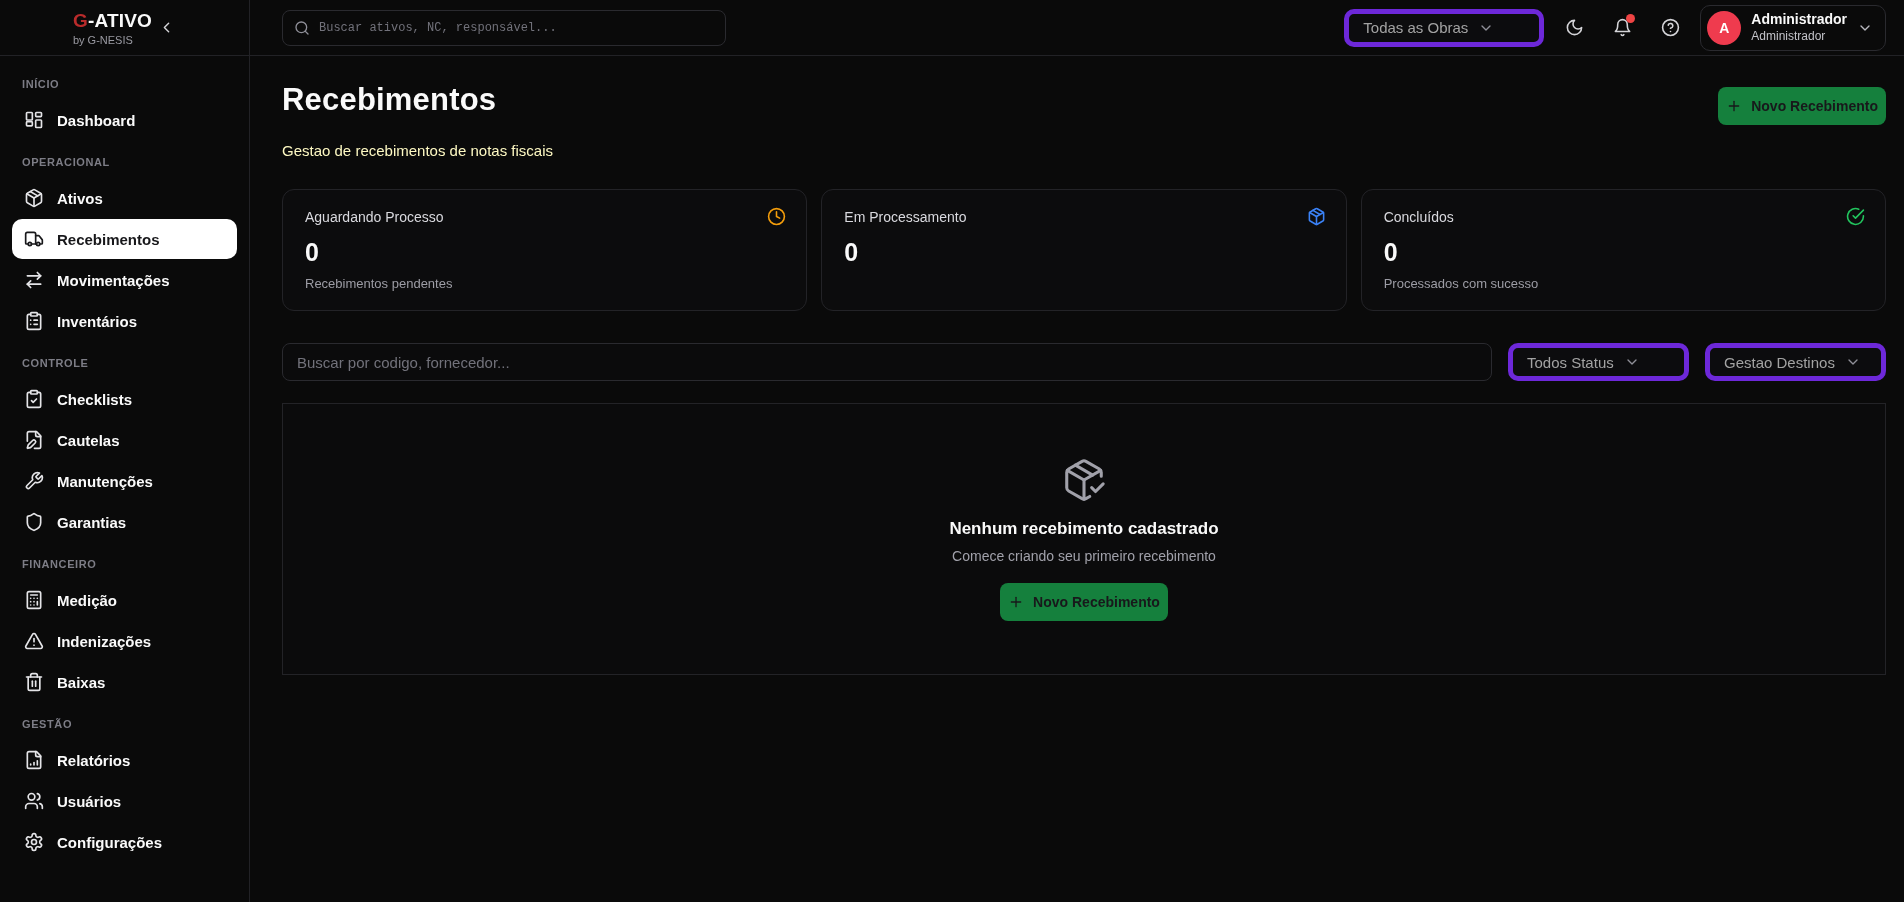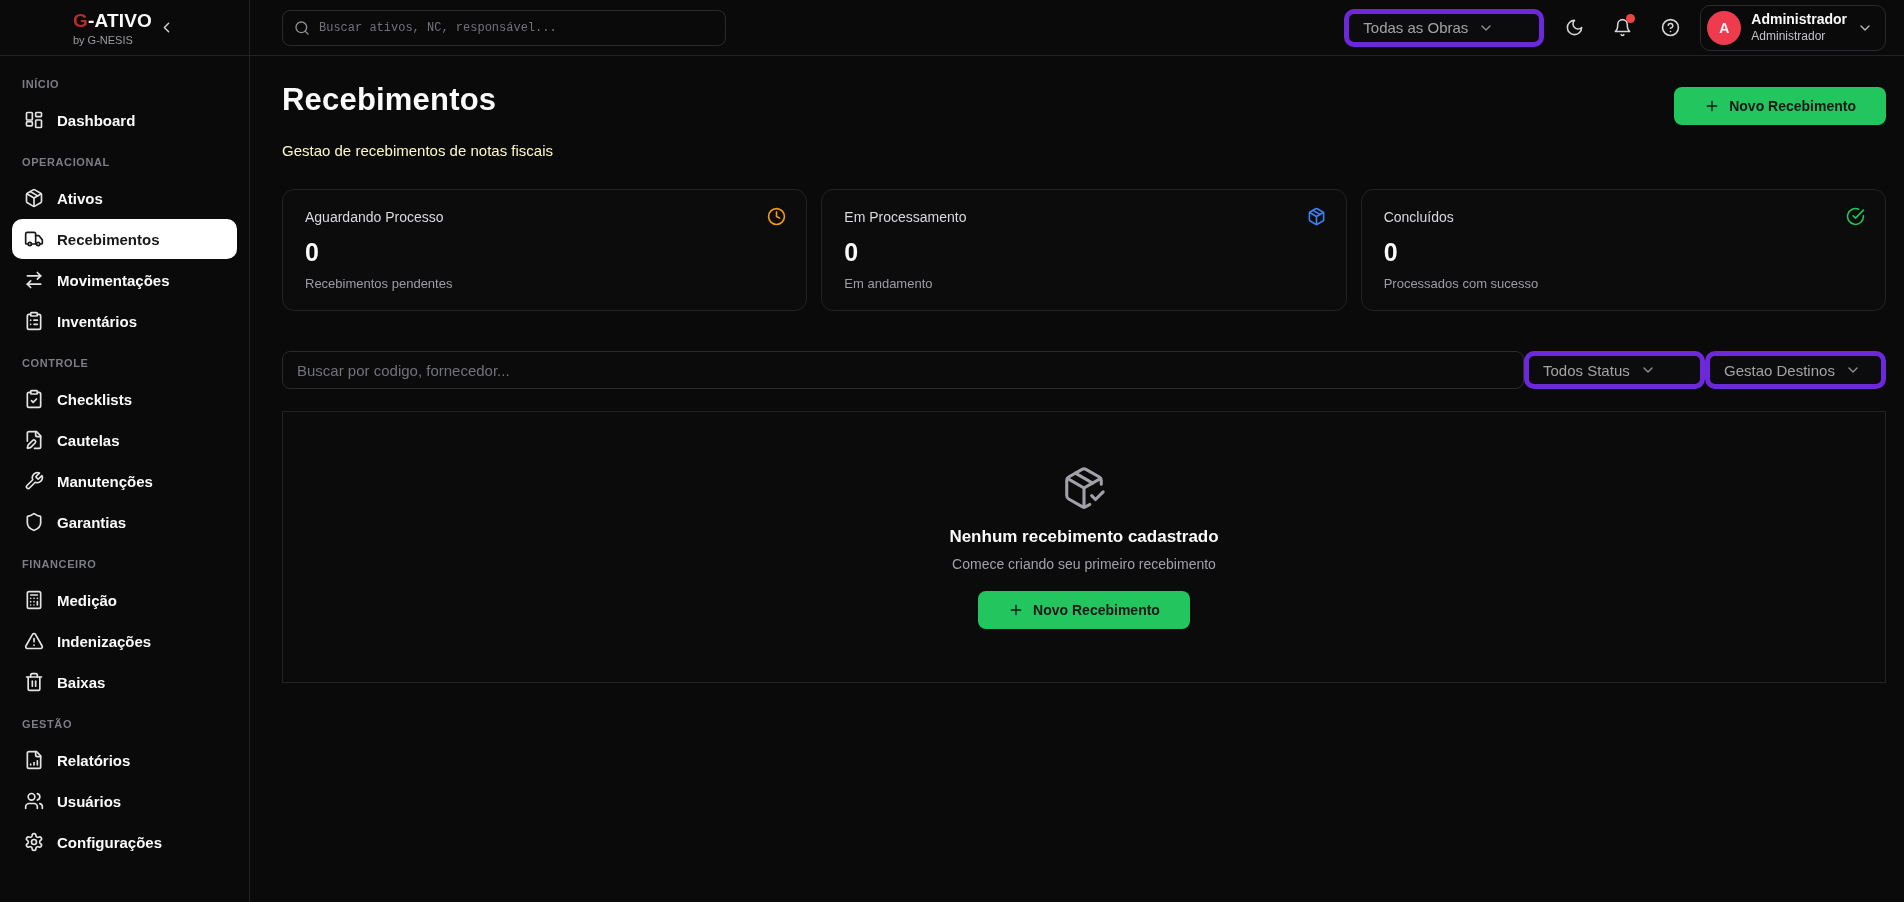--- a/index.html
+++ b/index.html
@@ -107,40 +107,40 @@
   .user-chip .chev { width:16px; height:16px; color:#b9b9c0; }
 
   
   .content { padding:26px 18px 0 32px; flex:1; }
 
   .page-header { display:flex; align-items:flex-start; justify-content:space-between; }
   .page-title { font-size:31px; font-weight:800; letter-spacing:.2px; }
   .page-subtitle { font-size:15px; color:#fef9c3; margin-top:24px; }
   .btn-primary {
     display:flex; align-items:center; gap:9px;
-    height:38px; padding:0 30px;
-    background:#22c55e; color:#18181b;
+    height:38px; padding:0 8px;
+    background:#15803d; color:#18181b;
     border:none; border-radius:8px;
     font-size:14px; font-weight:600; font-family:inherit; cursor:pointer;
     margin-top:5px;
   }
   .btn-primary svg { width:16px; height:16px; }
 
   .stats-row { display:flex; gap:14px; margin-top:30px; }
   .stat-card {
     flex:1; height:122px;
     background:#0c0c0d; border:1px solid #232327; border-radius:12px;
     padding:19px 22px; position:relative;
   }
   .stat-label { font-size:14px; color:#d9d9de; }
   .stat-icon { position:absolute; top:17px; right:20px; width:19px; height:19px; }
   .stat-value { font-size:25px; font-weight:800; margin-top:13px; }
   .stat-caption { font-size:13px; color:#9d9da5; margin-top:9px; }
 
-  .filters-row { display:flex; margin-top:40px; }
+  .filters-row { display:flex; gap:16px; margin-top:32px; }
   .filter-search {
     flex:1; height:38px;
     background:#0b0b0c; border:1px solid #2a2a2f; border-radius:8px;
     color:#fafafa; font-size:15px; font-family:inherit;
     padding:0 14px; outline:none;
   }
   .filter-search::placeholder { color:#72727b; }
   .filter-select { width:181px; }
 
   .empty-card {
@@ -451,21 +451,20 @@
         <div class="stat-label">Em Processamento</div>
         <span class="stat-icon" style="color:#3b82f6">
           <svg viewBox="0 0 24 24" fill="none" stroke="currentColor" stroke-width="2" stroke-linecap="round" stroke-linejoin="round">
               <path d="m7.5 4.27 9 5.15"></path>
               <path d="M21 8a2 2 0 0 0-1-1.73l-7-4a2 2 0 0 0-2 0l-7 4A2 2 0 0 0 3 8v8a2 2 0 0 0 1 1.73l7 4a2 2 0 0 0 2 0l7-4A2 2 0 0 0 21 16Z"></path>
               <path d="M3.3 7 12 12l8.7-5"></path>
               <path d="M12 22V12"></path>
             </svg>
         </span>
         <div class="stat-value">0</div>
-        <div class="stat-caption">Em andamento</div>
       </div>
       <div class="stat-card">
         <div class="stat-label">Concluídos</div>
         <span class="stat-icon" style="color:#22c55e">
           <svg viewBox="0 0 24 24" fill="none" stroke="currentColor" stroke-width="2" stroke-linecap="round" stroke-linejoin="round">
               <path d="M22 11.08V12a10 10 0 1 1-5.93-9.14"></path>
               <polyline points="22 4 12 14.01 9 11.01"></polyline>
             </svg>
         </span>
         <div class="stat-value">0</div>

